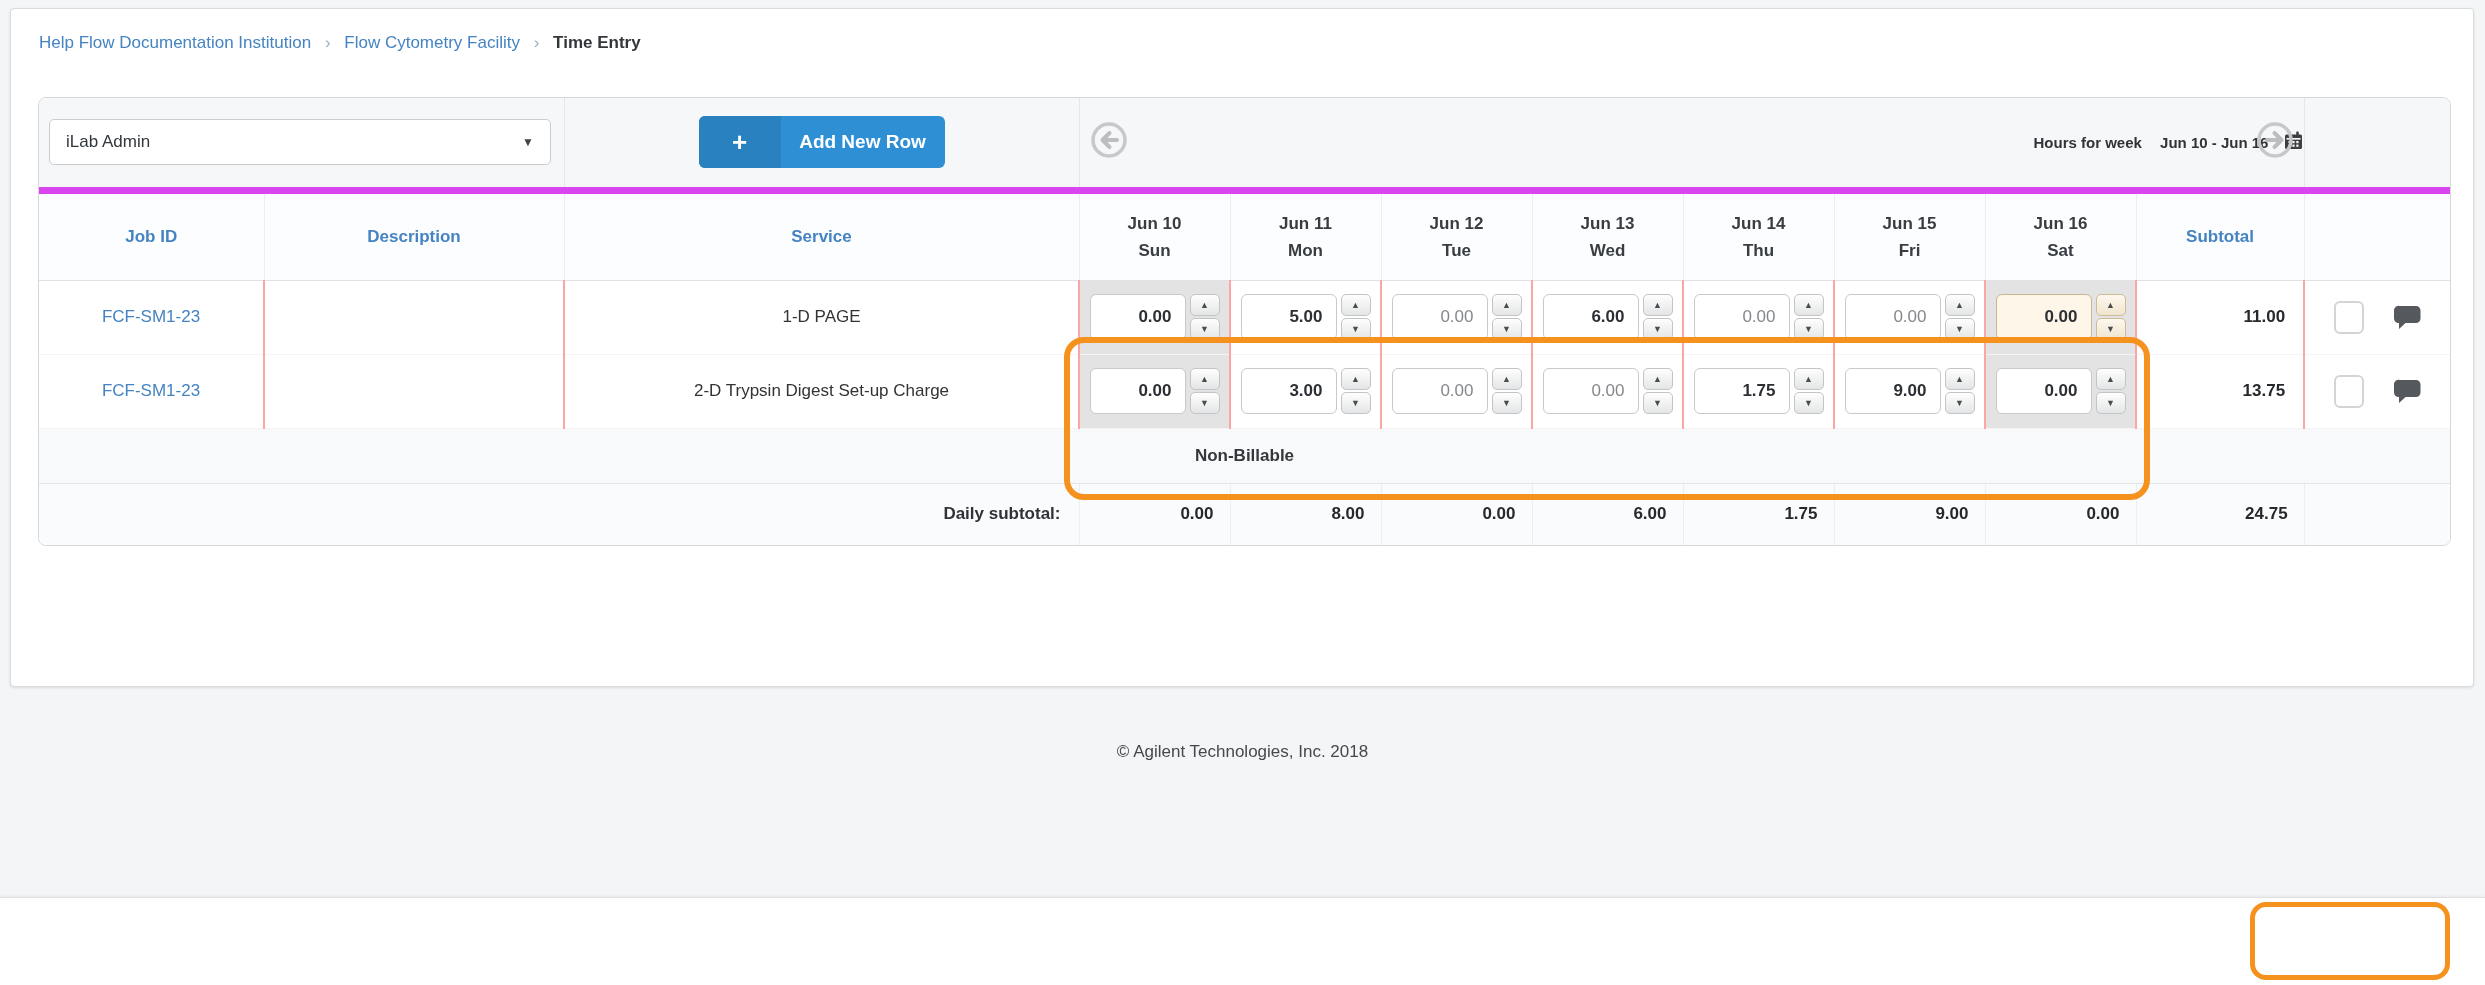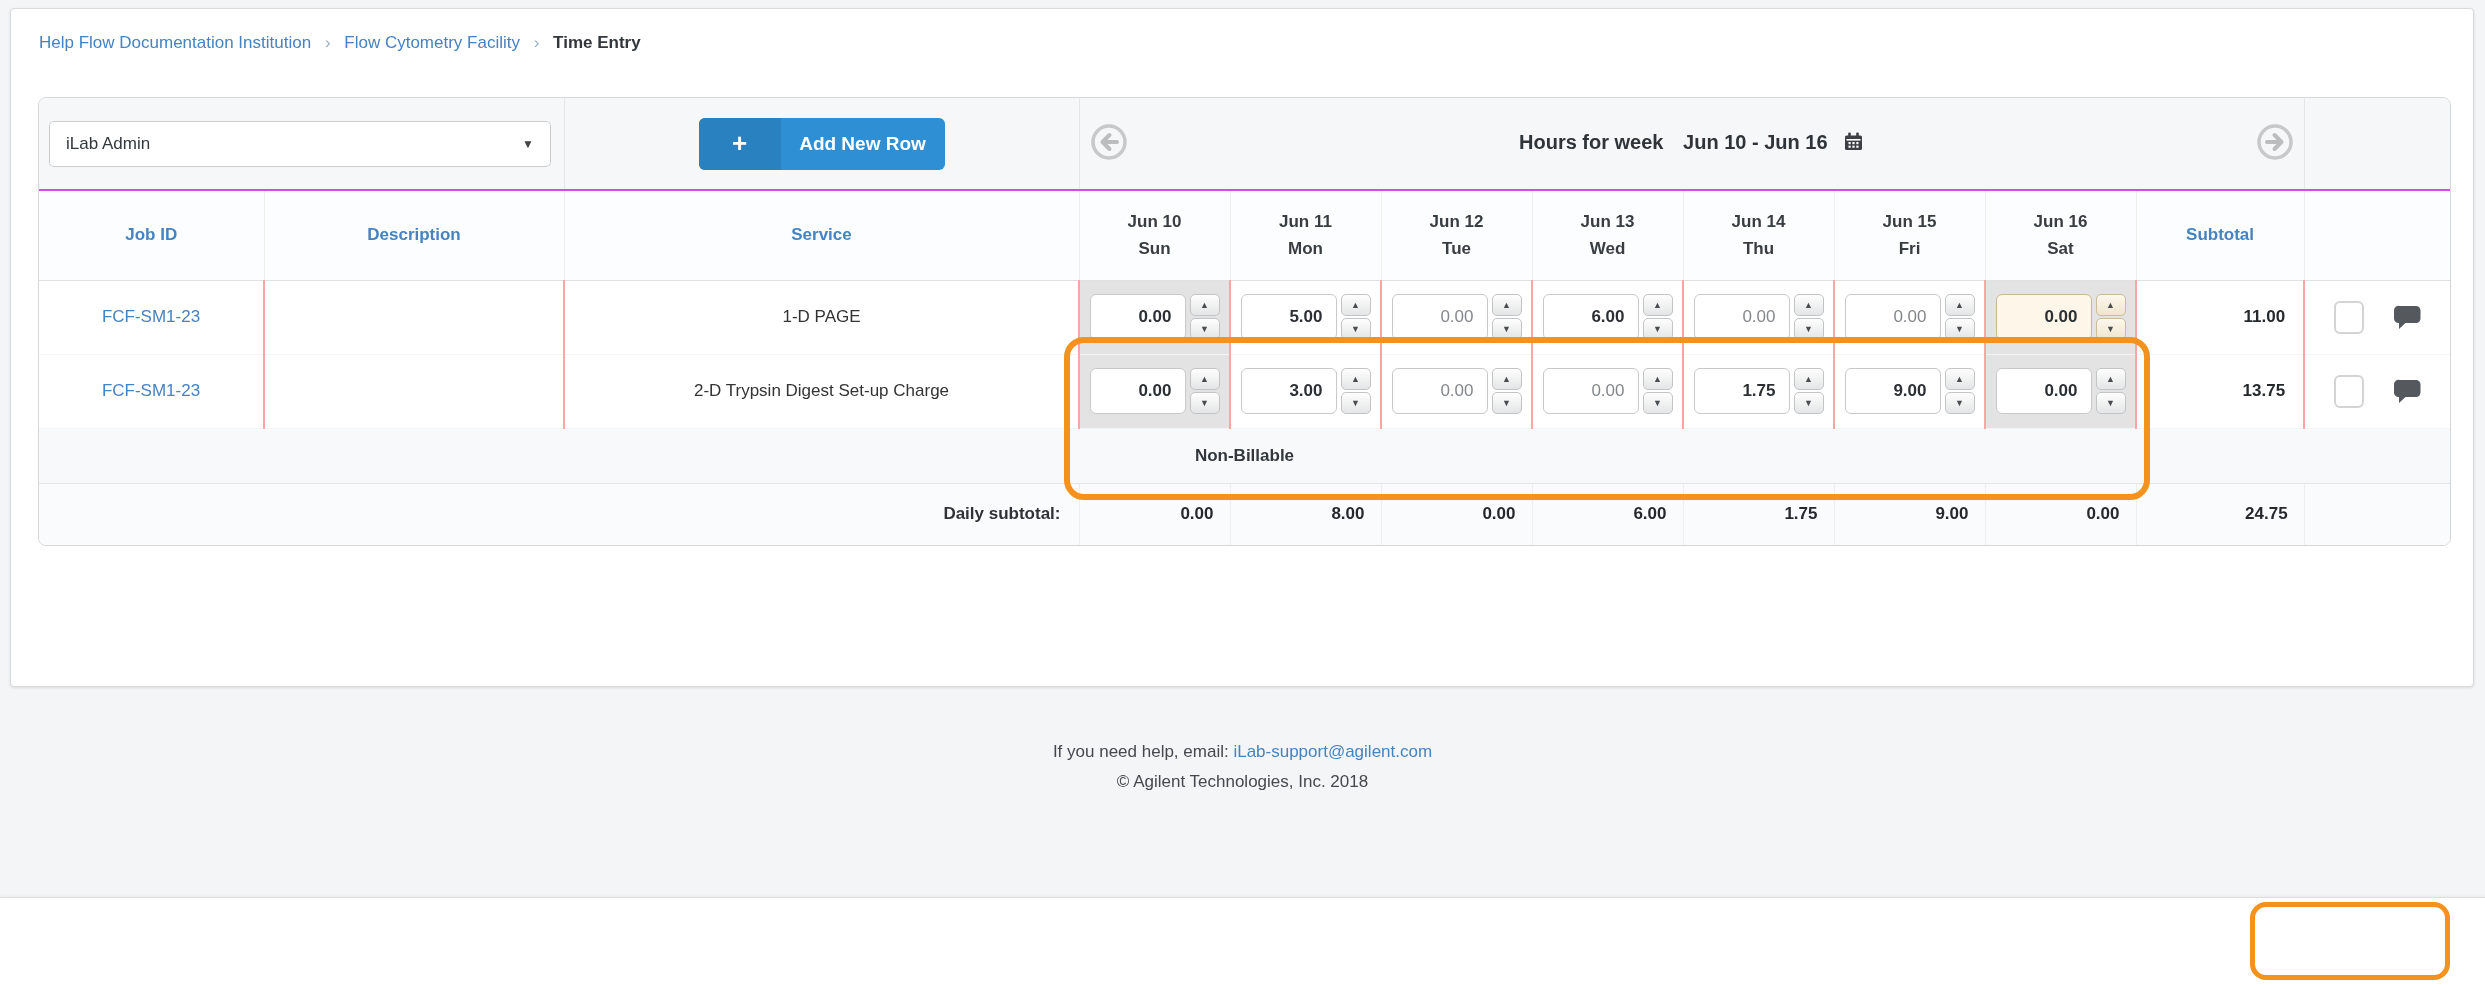--- a/index.html
+++ b/index.html
@@ -23,21 +23,21 @@
   .breadcrumb .sep { color:#9ab0c6; margin:0 9px; }
   .breadcrumb .current { color:#32373c; font-weight:bold; }
   
   .table-wrap {
     position:absolute; left:27px; top:88px; width:2413px;
     border:1px solid #d5d7d9; border-radius:8px; overflow:hidden; background:#fff;
   }
   table { border-collapse:collapse; table-layout:fixed; width:2411px; }
   td { vertical-align:middle; }
   tr.toolbar td {
-    background:#f6f7f8; height:92px; border-bottom:2px solid #d946ef;
+    background:#f6f7f8; height:92px; border-bottom:7px solid #d946ef;
     border-right:1px solid #e4e6e8;
   }
   tr.toolbar td:last-child { border-right:none; }
   .select {
     margin-left:10px; width:502px; height:46px; background:#fff;
     border:1px solid #c9cbcd; border-radius:5px;
     display:flex; align-items:center; justify-content:space-between;
     padding:0 16px; font-size:17px; color:#33383d; cursor:pointer;
   }
   .select .caret { font-size:12px; color:#444; }
@@ -50,21 +50,21 @@
   .add-btn .plus {
     width:82px; height:100%; background:#2a81c0; display:flex;
     align-items:center; justify-content:center; font-size:26px; font-weight:bold;
   }
   .add-btn .lbl { flex:1; text-align:center; }
   .weeknav { position:relative; }
   .weeknav .arrow { position:absolute; top:50%; transform:translateY(-50%); cursor:pointer; }
   .weeknav .arrow.left { left:10px; }
   .weeknav .arrow.right { right:10px; }
   .week-title {
-    text-align:center; font-size:20px; font-weight:bold; color:#2f3439;
+    text-align:right; font-size:15px; font-weight:bold; color:#2f3439;
   }
   .week-title .range { margin-left:14px; }
   .week-title .cal { margin-left:10px; vertical-align:-3px; cursor:pointer; }
   tr.header td {
     background:#fcfdfe; height:90px; border-bottom:1px solid #dfe2e4;
     border-right:1px solid #eceeef; text-align:center;
   }
   tr.header td:last-child { border-right:none; }
   .col-link { color:#4583c2; font-size:17px; font-weight:bold; cursor:pointer; }
   .day-head { font-size:17px; font-weight:bold; color:#383d42; line-height:27px; }
@@ -444,24 +444,20 @@
       </tr>
 
     </tbody>
       </table>
   </div>
 </div>
 
 <div class="ring-inputs"></div>
 
 <div class="footer">
-  <div>
-    <span>If you need help, email:</span>
-    <a>iLab-support@agilent.com</a>
-  </div>
   <div>© Agilent Technologies, Inc. 2018</div>
 </div>
 
 <div class="bottom-bar">
   
   
 </div>
 <div class="ring-apply"></div>
 
 </body></html>

